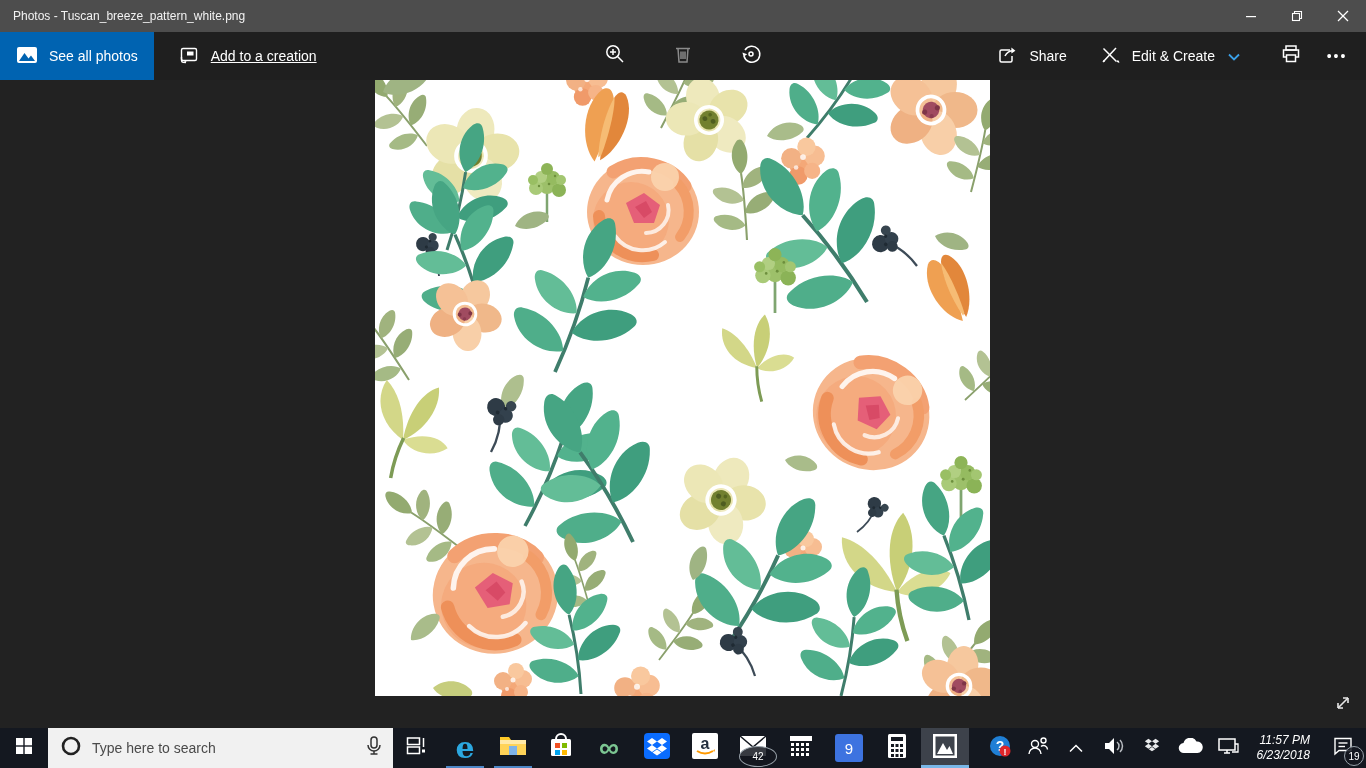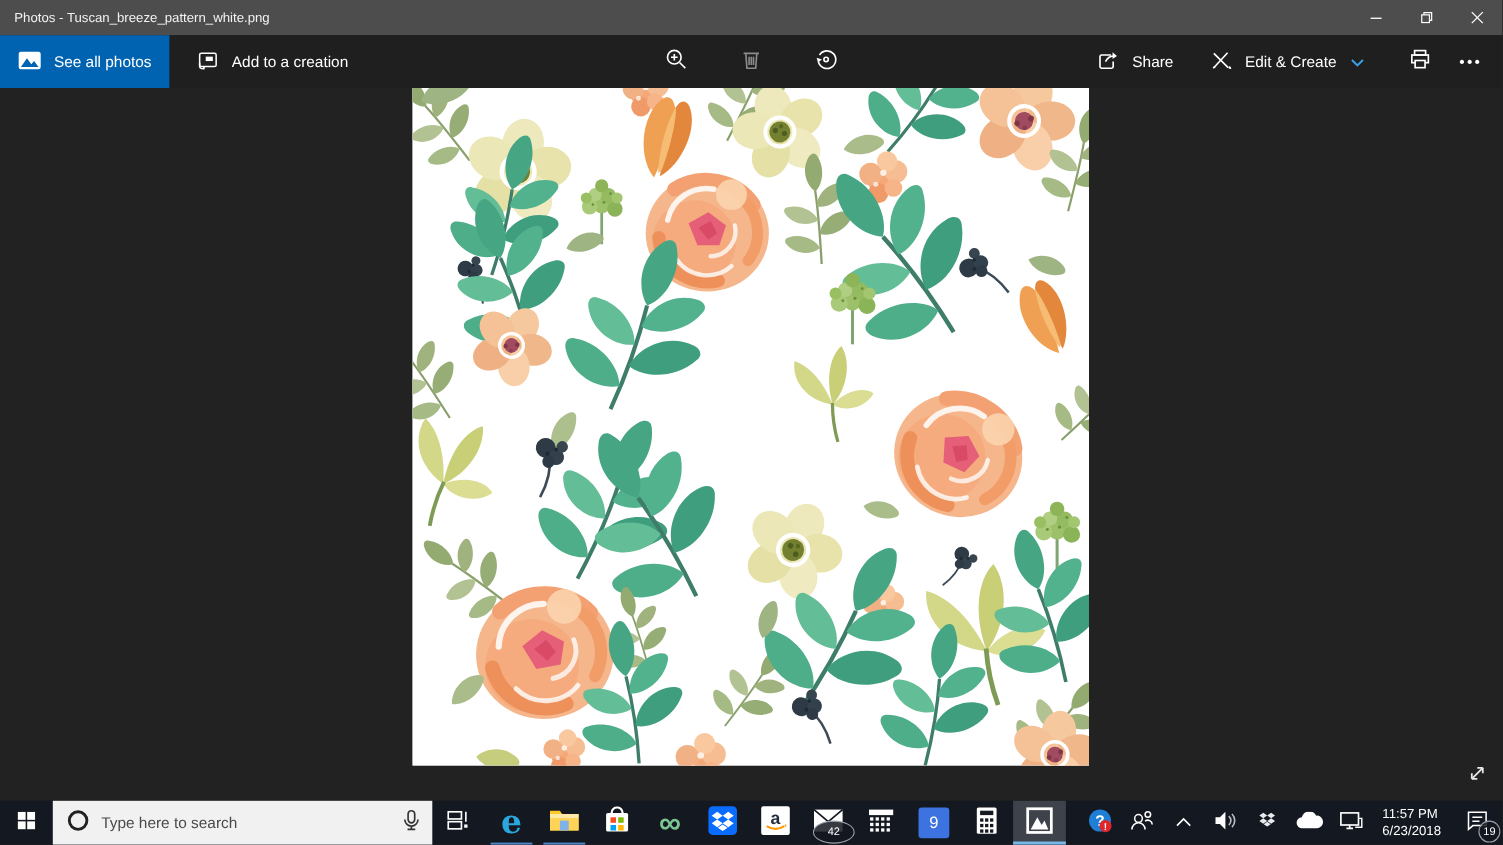--- a/index.html
+++ b/index.html
@@ -42,22 +42,22 @@
                      color:#3a3a3a; font-family:"Liberation Sans",sans-serif; }
   .searchbox input::placeholder { color:#4a4a4a; opacity:1; }
   .tcell { width:48px; position:relative; display:flex; align-items:center; justify-content:center; }
   .tcell.running::after { content:""; position:absolute; bottom:0; left:5px; width:38px; height:2px;
                           background:#4d87c7; }
   .tcell.active { background:#3d424b; }
   .tcell.active::after { content:""; position:absolute; bottom:0; left:0; width:48px; height:3px;
                          background:#79b7e8; }
   .tray { margin-left:auto; display:flex; align-items:stretch; }
   .tray .tcell { width:38px; }
-  .clock { display:flex; flex-direction:column; justify-content:center; align-items:flex-start;
-           font-size:12px; line-height:15px; padding:0 10px; color:#fff; }
+  .clock { display:flex; flex-direction:column; justify-content:center; align-items:flex-end;
+           font-size:12px; line-height:15px; padding:0 10px; color:#fff;font-style:italic; }
   .badge { position:absolute; border-radius:50%; background:rgba(20,24,32,.85); border:1.5px solid #97a0a8;
            color:#fff; font-size:10px; display:flex; align-items:center; justify-content:center; }
   .tile { border-radius:3px; display:flex; align-items:center; justify-content:center; }
 </style>
 </head>
 <body>
 
 <div class="titlebar">
   <div class="title">Photos - Tuscan_breeze_pattern_white.png</div>
   <div class="wctrls">
@@ -90,21 +90,21 @@
 <div class="cmdbar">
   <div class="cbtn accent">
     <span>
       <svg width="22" height="22" viewBox="0 0 22 22">
         <rect x="1" y="3" width="20" height="16" rx="2" fill="#fff"></rect>
         <path d="M3,17 L8.5,9 L12.5,14.5 L15,11.5 L19,17 Z" fill="#0063b1"></path>
       </svg>
     </span>
     <span>See all photos</span>
   </div>
-  <div class="cbtn" style="margin-left:8px;">
+  <div class="cbtn" style="margin-left:8px;text-decoration:underline;">
     <span>
       <svg width="22" height="22" viewBox="0 0 22 22" fill="none" stroke="#fff" stroke-width="1.4">
         <rect x="3.5" y="4.5" width="15" height="12" rx="1.5"></rect>
         <rect x="9" y="7.5" width="6.5" height="4" fill="#fff" stroke="none"></rect>
         <path d="M3.5,13 v3.5 q0,1.5 1.5,1.7 l3,0.3" stroke-width="1.4"></path>
         <path d="M6.5,16.5 l2.2,1.2 l-2.2,1.2" fill="#fff" stroke="none"></path>
       </svg>
     </span>
     <span>Add to a creation</span>
   </div>

